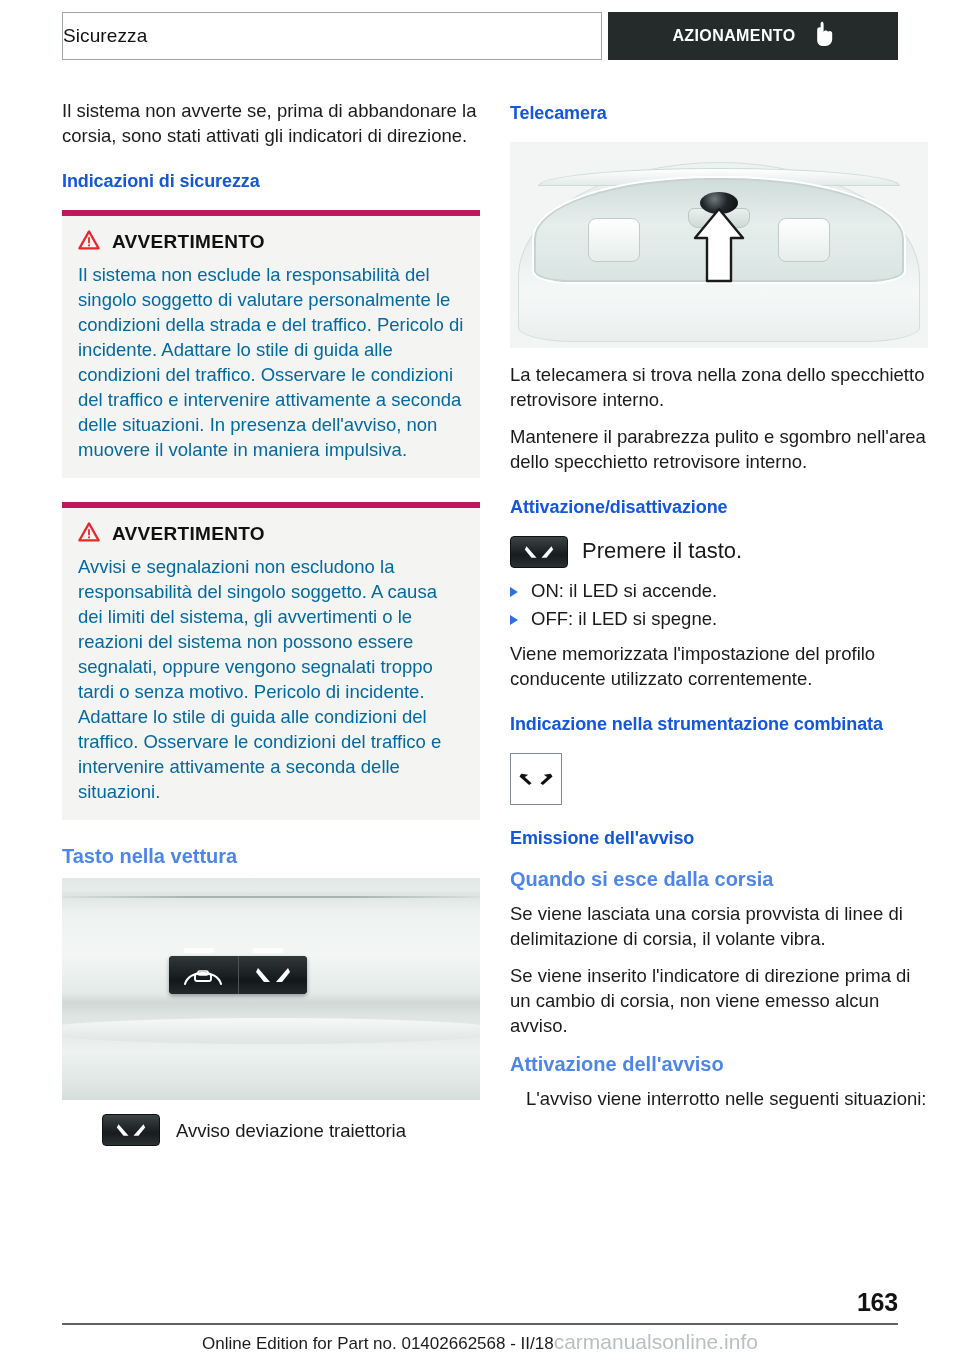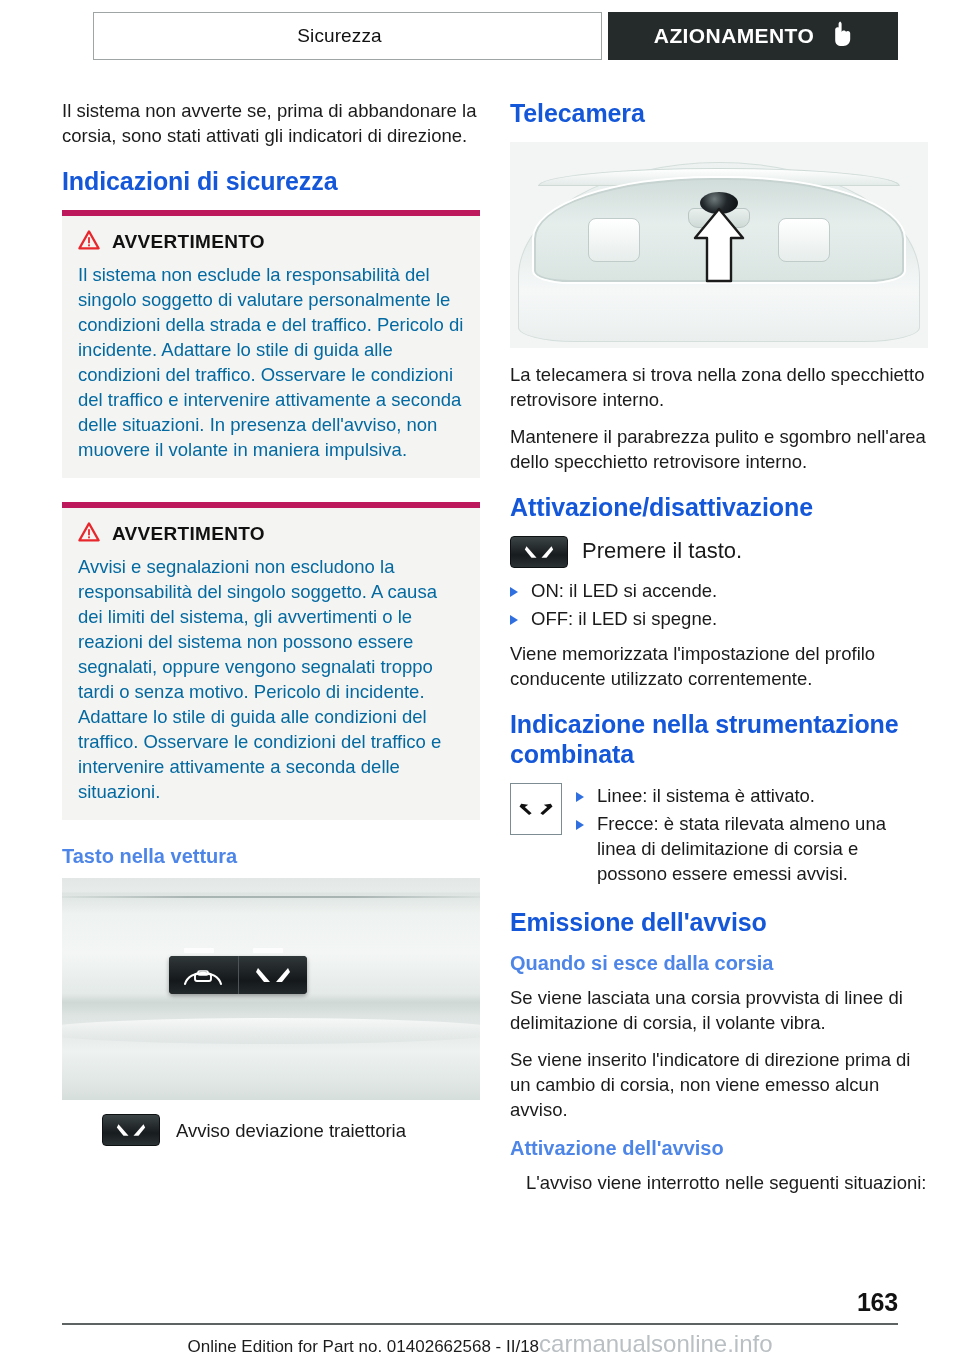--- a/index.html
+++ b/index.html
@@ -21,40 +21,39 @@
     left: 62px; top: 12px;
     width: 836px; height: 48px;
     display: flex;
   }
   .header-left {
     flex: 1;
     border: 1px solid #9fa4a5;
     background: #ffffff;
     display: flex;
     align-items: center;
-    justify-content: center;
+    justify-content: flex-start;
     padding-right: 16px;
-    margin-left: 31px;
   }
   .header-left-label {
     font-size: 19px;
     color: #111111;
     letter-spacing: .1px;
   }
   .header-right {
     width: 290px;
     margin-left: 6px;
     background: #252b2b;
     display: flex;
     align-items: center;
     justify-content: center;
     gap: 16px;
   }
   .header-right-label {
-    font-size: 21px;
+    font-size: 16px;
     font-weight: bold;
     color: #ffffff;
     letter-spacing: .4px;
   }
   .hand-icon { display: block; }
 
   
   .col {
     position: absolute;
     top: 98px;
@@ -66,21 +65,21 @@
   p.body {
     margin: 0 0 12px 0;
     font-size: 18.5px;
     line-height: 25px;
     color: #1b1b1b;
   }
   p.body:last-child { margin-bottom: 0; margin-left: 16px; }
 
   h1.h-blue {
     margin: 18px 0 14px 0;
-    font-size: 25px;
+    font-size: 18px;
     line-height: 30px;
     font-weight: bold;
     color: #1457d8;
     letter-spacing: -.1px;
   }
   h3.h-blue3 {
     margin: 14px 0 9px 0;
     font-size: 20px;
     line-height: 25px;
     font-weight: bold;
@@ -303,21 +302,21 @@
   .footer-line {
     position: absolute;
     left: 0; right: 0; top: 1330px;
     text-align: center;
     font-size: 17px;
     color: #1c1c1c;
     white-space: nowrap;
   }
   .watermark {
     color: #b9bfc2;
-    font-size: 24px;
+    font-size: 21px;
   }
 </style>
 </head>
 <body>
 
 <div class="header">
   <div class="header-left">
     <span class="header-left-label">Sicurezza</span>
   </div>
   <div class="header-right">
@@ -450,30 +449,20 @@
 
   <div class="bullets-block">
     <span class="sym-box">
       <svg width="40" height="22" viewBox="0 0 46 24" aria-hidden="true">
         <path d="M6 6 L18 17 L15 19 L4 9 Z" fill="#111111"></path>
         <path d="M6 6 L14 7 L7 12 Z" fill="#111111"></path>
         <path d="M40 6 L28 17 L31 19 L42 9 Z" fill="#111111"></path>
         <path d="M40 6 L32 7 L39 12 Z" fill="#111111"></path>
       </svg>
     </span>
-    <ul class="bullets">
-      <li>
-        <span class="tri"></span>
-        <span>Linee: il sistema è attivato.</span>
-      </li>
-      <li>
-        <span class="tri"></span>
-        <span>Frecce: è stata rilevata almeno una linea di delimitazione di corsia e possono essere emessi avvisi.</span>
-      </li>
-    </ul>
   </div>
 
   <h1 class="h-blue">Emissione dell'avviso</h1>
 
   <h3 class="h-blue3">Quando si esce dalla corsia</h3>
 
   <p class="body">Se viene lasciata una corsia provvista di linee di delimitazione di corsia, il volante vibra.</p>
   <p class="body">Se viene inserito l'indicatore di direzione prima di un cambio di corsia, non viene emesso alcun avviso.</p>
 
   <h3 class="h-blue3">Attivazione dell'avviso</h3>

